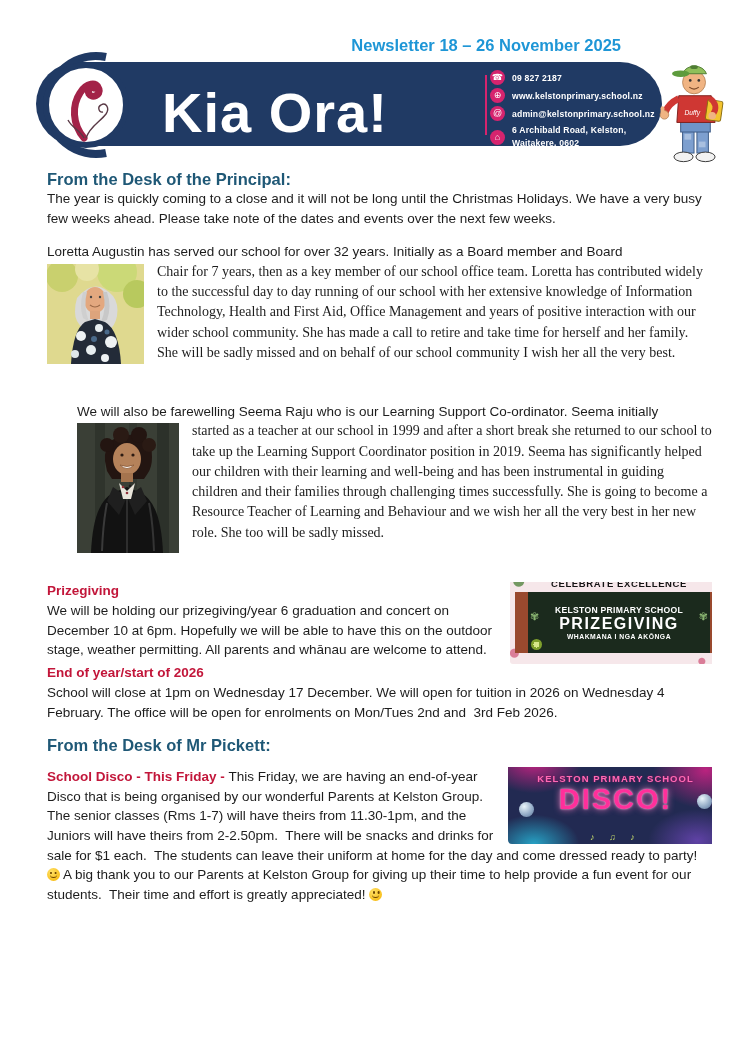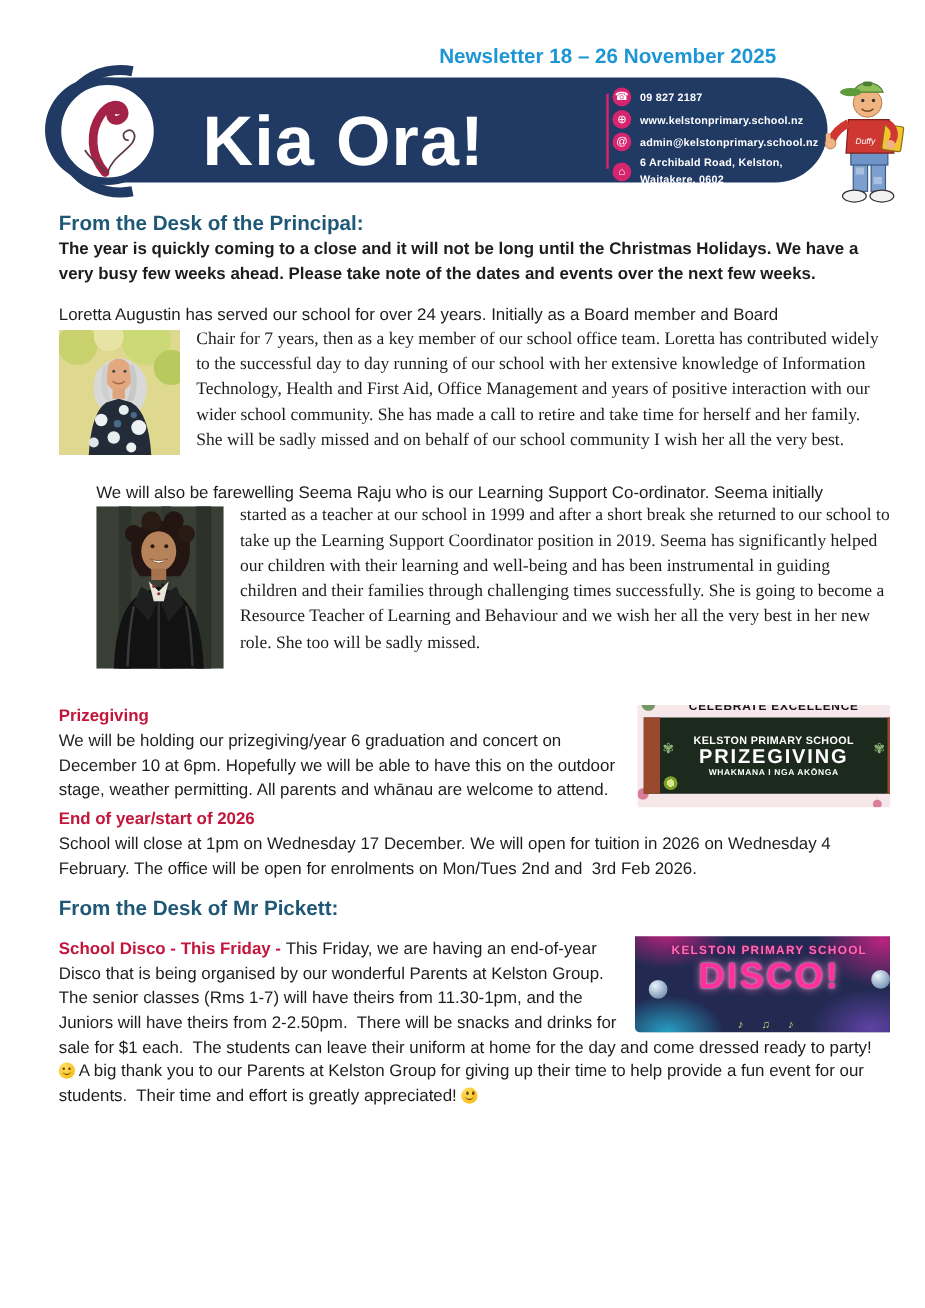--- a/index.html
+++ b/index.html
@@ -53,30 +53,30 @@
   
   .content{padding:0 28px 0 47px;}
   .section-title{
     font-size:16.5px;font-weight:bold;color:var(--teal);
     margin:0;
   }
   .section-title.principal{margin:4px 0 0 0;}
   .section-title.pickett{margin:14px 0 4px 0;}
   p.body-p{font-size:13.5px;line-height:1.45;margin:0;}
   p.body-p, .ptext, .pline{white-space:pre-wrap;}
-  .mt-intro{margin-top:14px;font-weight:bold;}
+  .mt-intro{margin-top:14px;}
   .mt-par{margin-top:15px;}
   .red-label{color:var(--red);font-weight:bold;}
   .red-heading{
     font-size:13.5px;font-weight:bold;color:var(--red);
     margin:0;line-height:1.4;
   }
   .person{overflow:hidden;}
   .person.loretta{margin-top:14px;}
-  .person.seema{padding-left:30px;}
+  .person.seema{margin-top:18px;padding-left:30px;}
   .pline{font-size:13.5px;line-height:1.45;margin:0;}
   .prest{font-size:14px;line-height:1.45;font-family:Liberation Serif, serif;}
   .portrait{float:left;}
   .portrait svg{display:block;}
   .portrait.loretta{margin:2px 13px 20px 0;}
   .portrait.seema{margin:2px 13px 8px 0;}
   
   .pg-section{overflow:hidden;margin-top:21px;}
   .pg-banner{
     float:right;width:218px;height:90px;margin:-8px -16px 0 12px;
@@ -218,21 +218,21 @@
   </div>
 
   <div class="content">
 
     <h2 class="section-title principal">From the Desk of the Principal:</h2>
 
     <p class="body-p mt-intro">The year is quickly coming to a close and it will not be long until the Christmas Holidays. We have a very busy few weeks ahead. Please take note of the dates and events over the next few weeks.</p>
 
 
     <div class="person loretta">
-      <p class="pline">Loretta Augustin has served our school for over 24 years. Initially as a Board member and Board</p>
+      <p class="pline">Loretta Augustin has served our school for over 32 years. Initially as a Board member and Board</p>
       <div class="prest"><div class="portrait loretta">
             <svg viewBox="0 0 97 100" width="97" height="100">
             <rect width="97" height="100" fill="#dfd98f"></rect>
             <circle cx="15" cy="12" r="16" fill="#c9d06e"></circle>
             <circle cx="70" cy="8" r="20" fill="#cbd977"></circle>
             <circle cx="90" cy="30" r="14" fill="#b8c95e"></circle>
             <circle cx="40" cy="5" r="12" fill="#e7e3a5"></circle>
             <path d="M30 34 q18 -22 36 -2 q6 8 4 20 q-2 10 -8 14 l2 10 -30 0 2 -12 q-8 -6 -8 -16 q0 -8 2 -14z" fill="#d9d9d9"></path>
             <ellipse cx="48" cy="36" rx="11" ry="13" fill="#e3a87f"></ellipse>
             <path d="M43 41 q5 4 10 0" stroke="#9c6a48" stroke-width="1.2" fill="none"></path>

